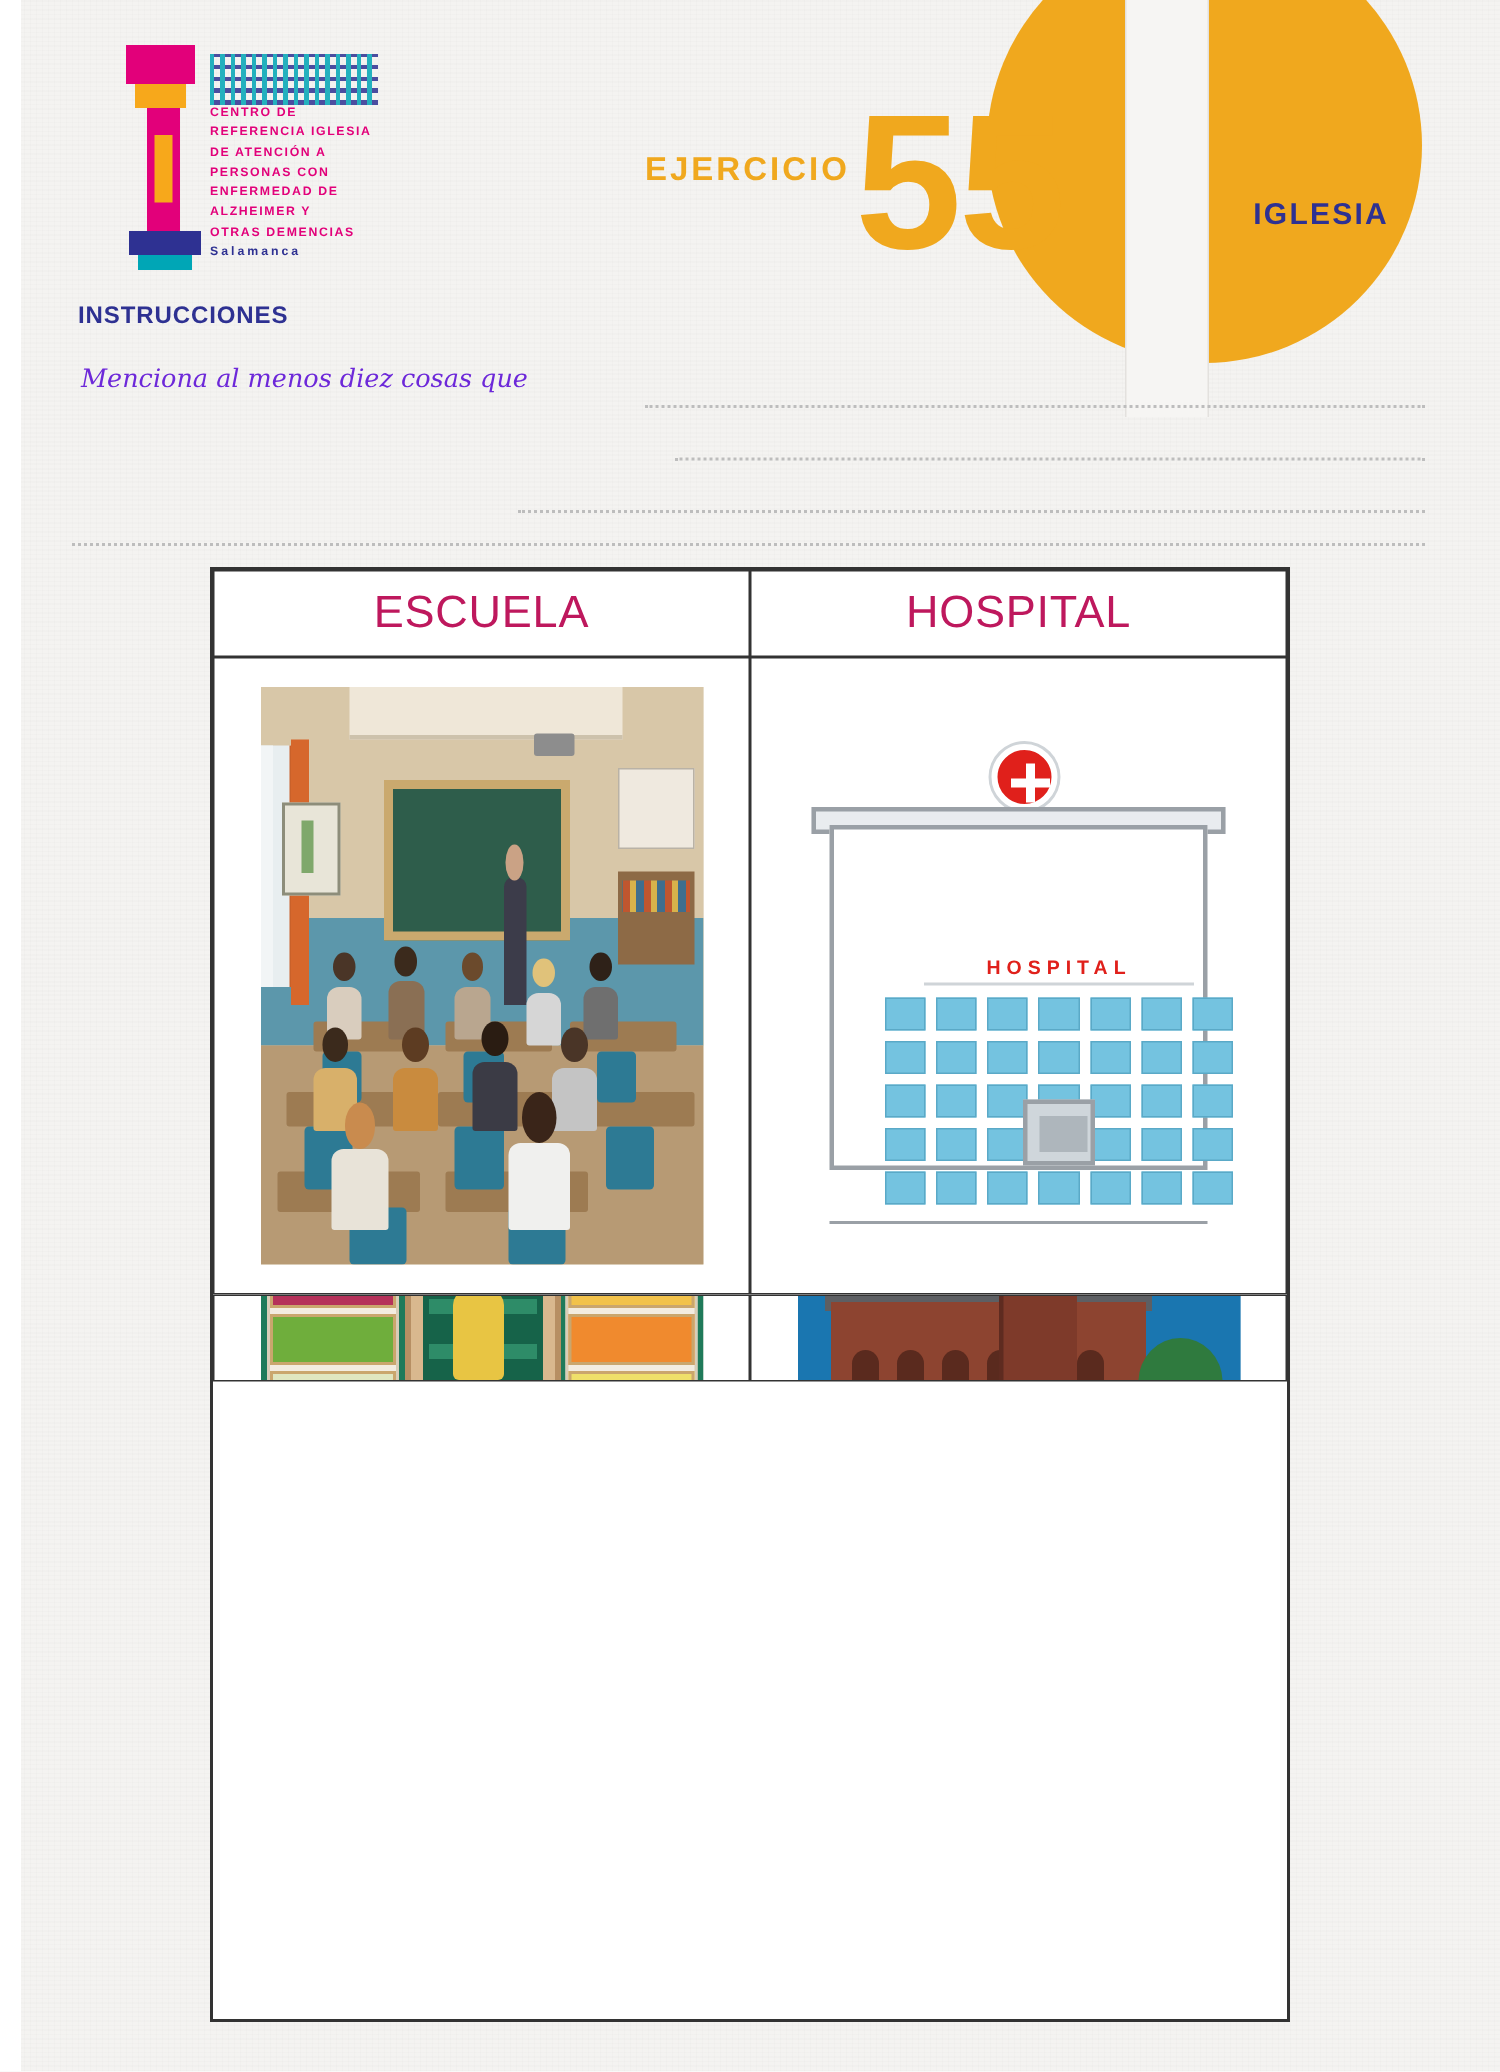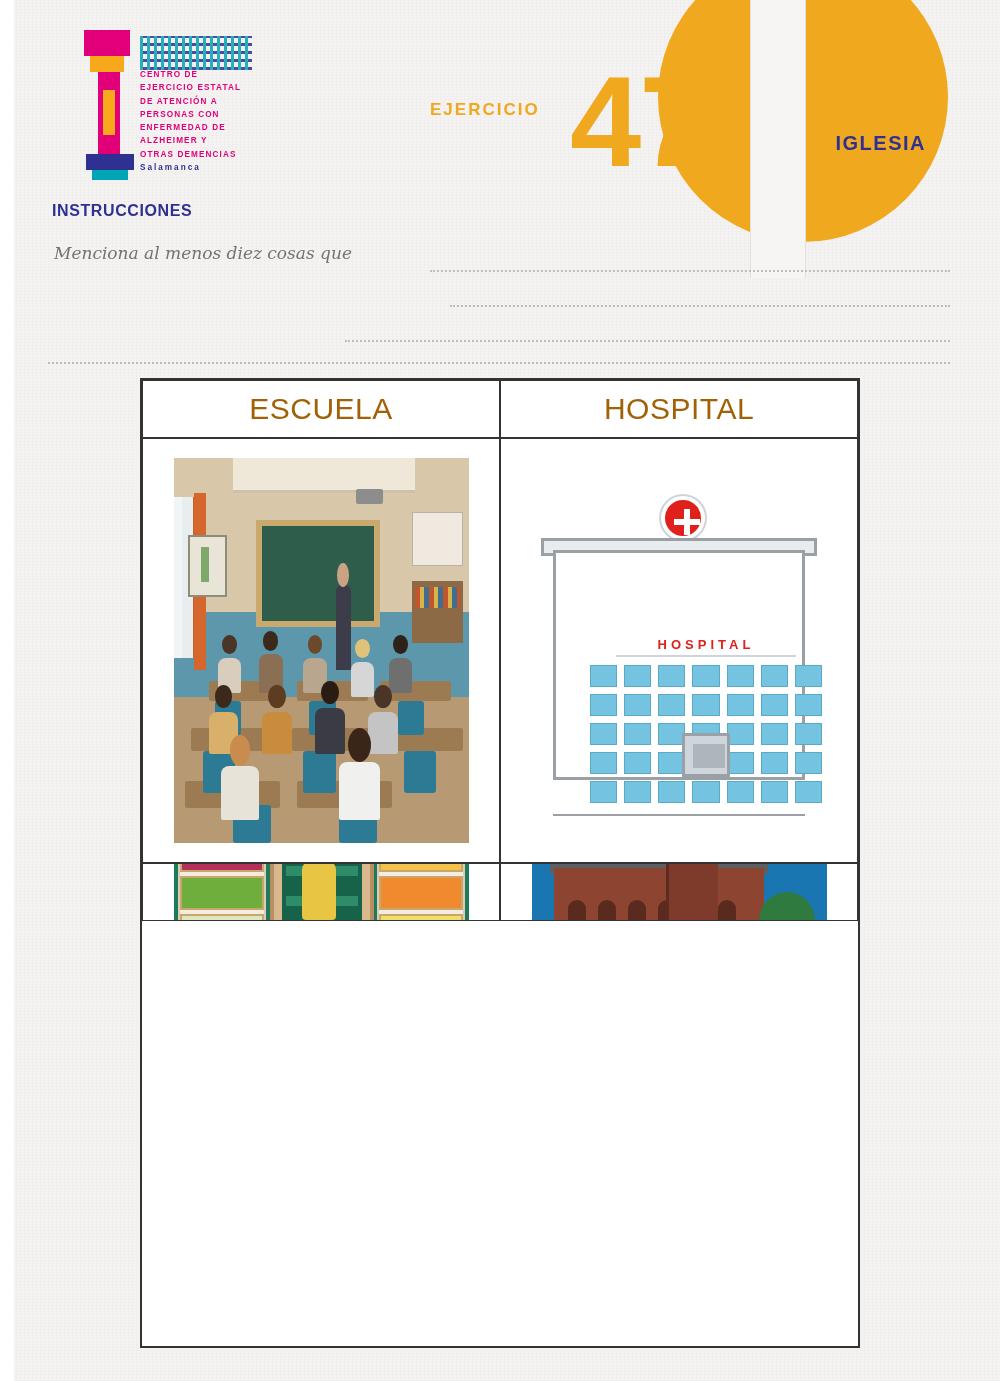--- a/index.html
+++ b/index.html
@@ -81,38 +81,38 @@
     width: 56px; height: 278px; background: #f6f5f3;
     border-left: 1px solid #e3e1de;
     border-right: 1px solid #e3e1de;
   }
   .lenguaje-label {
     position: absolute; right: 74px; top: 132px;
     color: #2e3192; font-size: 20px; font-weight: bold; letter-spacing: 1.5px;
   }
   .ejercicio-label {
     position: absolute; left: 430px; top: 100px;
-    color: #f0a81e; font-size: 17px; font-weight: bold; letter-spacing: 2px;
+    color: #f0a81e; font-size: 22px; font-weight: bold; letter-spacing: 2px;
   }
   .ejercicio-number {
     position: absolute; left: 570px; top: 58px;
     color: #f0a81e; font-size: 128px; font-weight: bold; line-height: 1;
     letter-spacing: -2px;
   }
 
   
   .instrucciones-title {
     position: absolute; left: 52px; top: 202px;
     color: #2e3192; font-size: 16px; font-weight: bold; letter-spacing: .6px;
   }
   .instr-text {
     position: absolute; left: 54px; top: 236px; width: 420px;
     font-family: "DejaVu Serif", serif;
     font-style: italic;
-    font-size: 17px; color: #737373; line-height: 34px;
+    font-size: 17px; color: #6d28d9; line-height: 34px;
   }
   .dotted-line {
     position: absolute; height: 0; border-top: 2px dotted #bdbdbd;
   }
   .dl1 { left: 430px; top: 270px; width: 520px; }
   .dl2 { left: 450px; top: 305px; width: 500px; }
   .dl3 { left: 345px; top: 340px; width: 605px; }
   .dl4 { left: 48px; top: 362px; width: 902px; }
 
   
@@ -121,21 +121,21 @@
     width: 720px; height: 970px;
     border: 2px solid #333;
     display: grid;
     grid-template-columns: 1fr 1fr;
     grid-template-rows: 58px 425px 58px 425px;
     background: #fff;
   }
   .cell { border: 1px solid #333; position: relative; overflow: hidden; }
   .cell.header {
     display: flex; align-items: center; justify-content: center;
-    font-size: 30px; color: #a16207; letter-spacing: .5px;
+    font-size: 30px; color: #be185d; letter-spacing: .5px;
     font-family: "Liberation Sans", sans-serif;
     background: #fff;
   }
   .cell.image { display: flex; align-items: center; justify-content: center; background:#fff; }
 
   
   .art { position: relative; overflow: hidden; }
   .classroom { width: 295px; height: 385px; background: linear-gradient(#d9c9ad, #cdbb9c); }
   .cr-wall { position:absolute; left:0; top:0; width:100%; height:62%; background:#d8c7a8; }
   .cr-wall-lower { position:absolute; left:0; top:40%; width:100%; height:22%; background:#5c97ab; }
@@ -221,35 +221,35 @@
 </head>
 <body>
 
 <div class="paper-texture"></div>
 <div class="left-bar"></div>
 
 <div class="circle-badge"></div>
 <div class="badge-tab"></div>
 <div class="lenguaje-label">IGLESIA</div>
 <div class="ejercicio-label">EJERCICIO</div>
-<div class="ejercicio-number">47</div>
+<div class="ejercicio-number">55</div>
 
 <div class="logo-block">
   <div class="logo-mark">
     <div class="bar-top"></div>
     <div class="bar-top2"></div>
     <div class="stem"></div>
     <div class="stem-inner"></div>
     <div class="base"></div>
     <div class="base2"></div>
   </div>
   <div class="logo-dots"></div>
   <div class="logo-text">
     <div>CENTRO    DE</div>
-    <div>EJERCICIO ESTATAL</div>
+    <div>REFERENCIA IGLESIA</div>
     <div>DE  ATENCIÓN  A</div>
     <div>PERSONAS   CON</div>
     <div>ENFERMEDAD  DE</div>
     <div>ALZHEIMER  Y</div>
     <div>OTRAS DEMENCIAS</div>
     <div class="city">Salamanca</div>
   </div>
 </div>
 
 <div class="instrucciones-title">INSTRUCCIONES</div>

